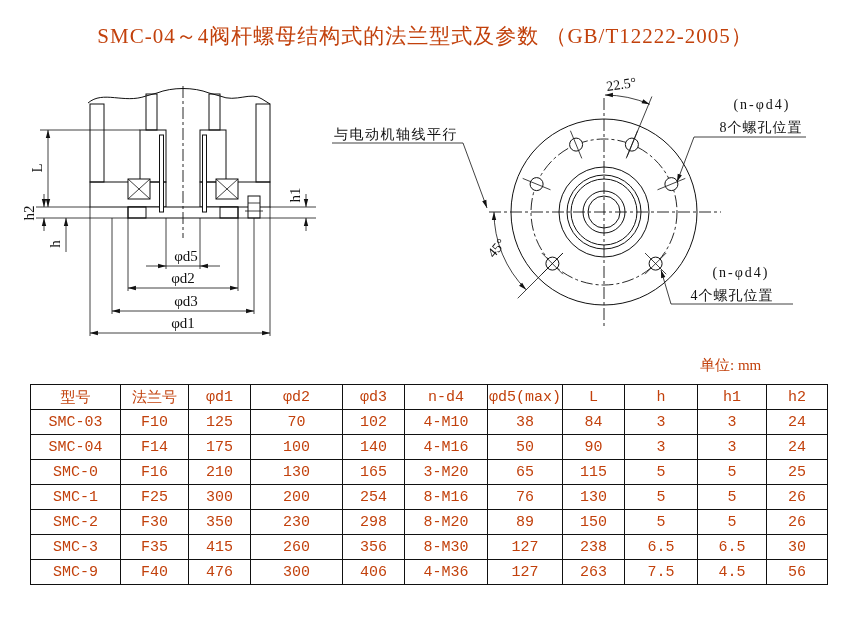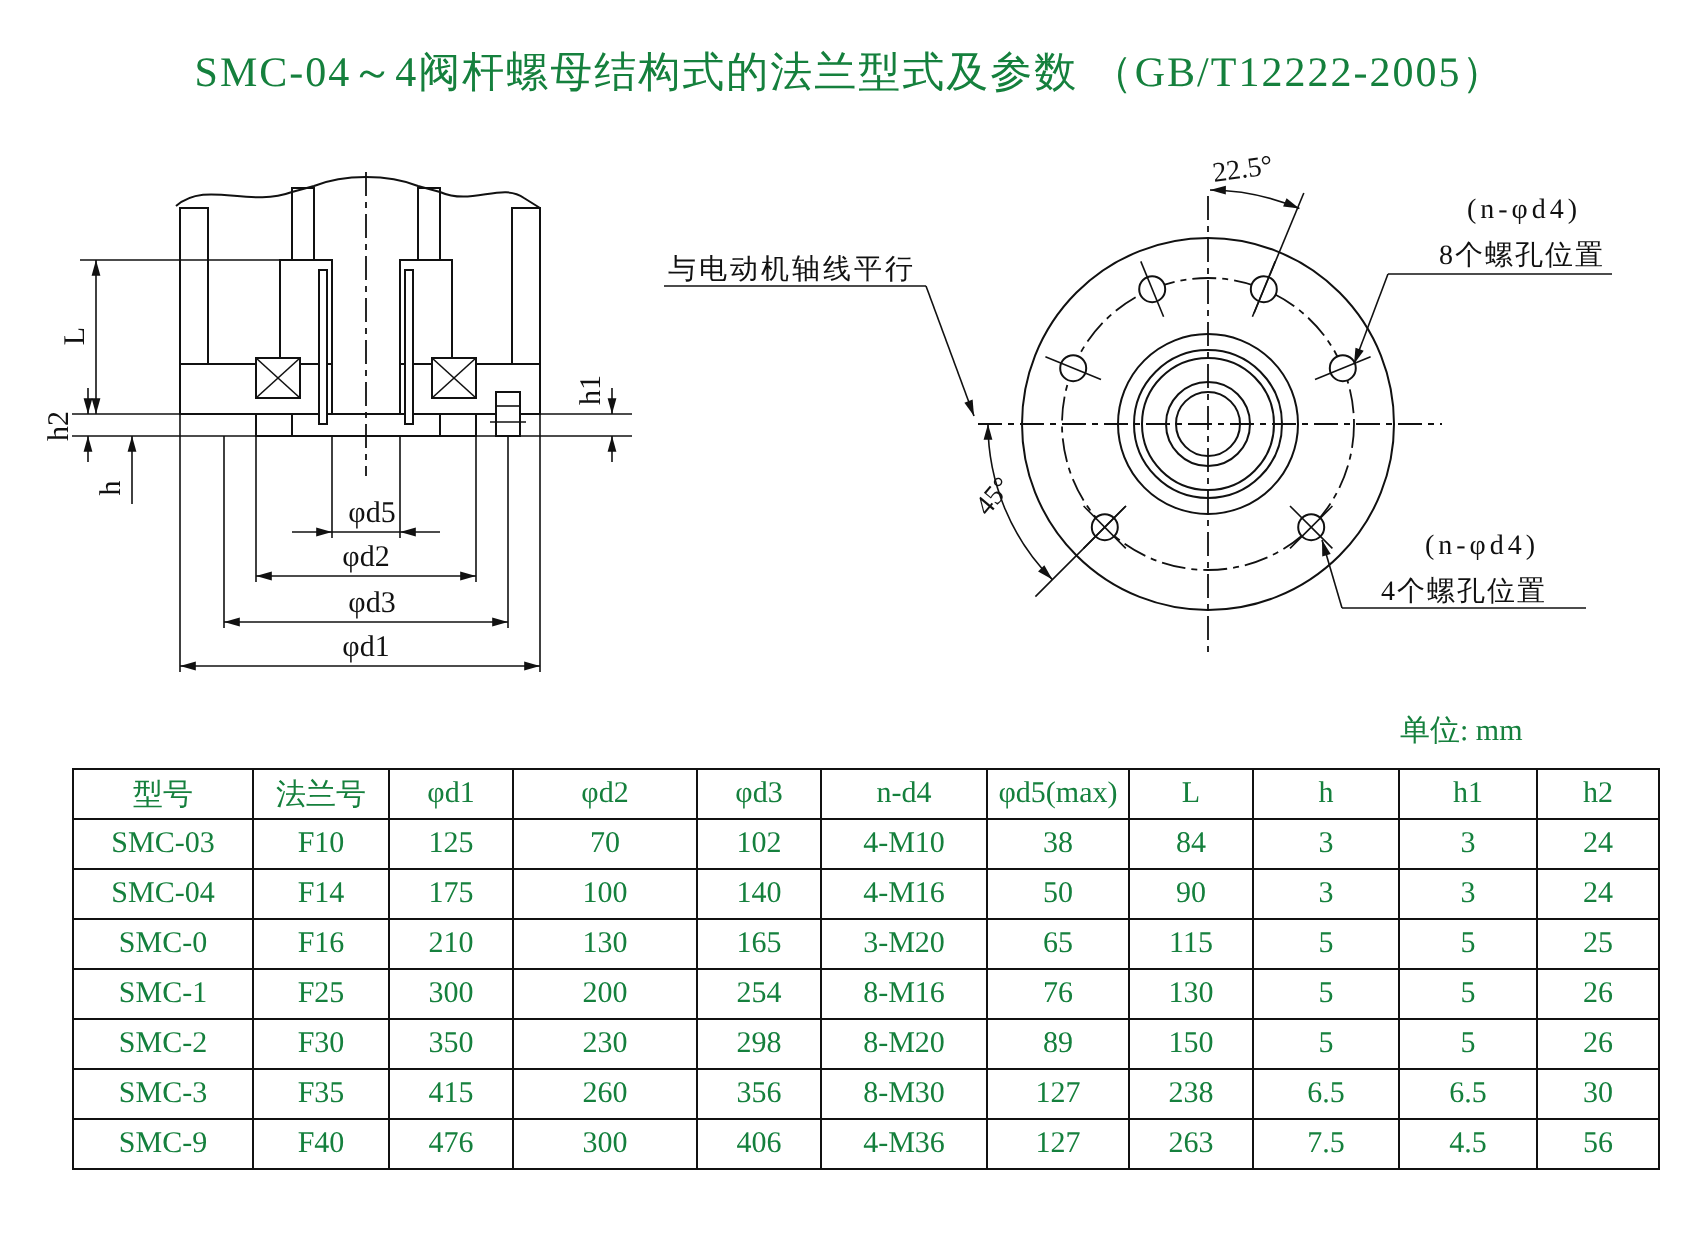--- a/index.html
+++ b/index.html
@@ -1,22 +1,22 @@
 <!DOCTYPE html>
 <html><head>
 <meta charset="utf-8">
 <style>
   html,body{margin:0;padding:0;background:#fff;}
   .page{position:relative;width:850px;height:623px;background:#ffffff;overflow:hidden;
-        font-family:"Liberation Serif","DejaVu Serif",serif;color:#15803d;}
+        font-family:"Liberation Serif","DejaVu Serif",serif;color:#c2410c;}
   .title{position:absolute;top:22px;left:0;width:100%;text-align:center;
          font-size:21px;letter-spacing:1px;white-space:nowrap;}
   .units{position:absolute;top:356px;left:700px;width:118px;text-align:left;font-size:15px;}
-  table.spec{position:absolute;left:36px;top:384px;border-collapse:collapse;table-layout:fixed;
-             background:#fff;}
+  table.spec{position:absolute;left:30px;top:384px;border-collapse:collapse;table-layout:fixed;
+             background:#fff;font-family:Liberation Mono, monospace;}
   table.spec th,table.spec td{border:1px solid #111;text-align:center;vertical-align:middle;
              font-size:15px;font-weight:normal;height:24px;padding:0 1px;white-space:nowrap;overflow:hidden;}
   svg{position:absolute;left:0;top:0;}
   .ln{stroke:#111;stroke-width:1;fill:none;}
   .thin{stroke:#111;stroke-width:0.8;fill:none;}
   .cl{stroke:#111;stroke-width:0.9;fill:none;stroke-dasharray:12 3 3 3;}
   .wh{fill:#fff;stroke:#111;stroke-width:1;}
   .dtx{font-family:"Liberation Serif","DejaVu Serif",serif;font-size:15px;fill:#111;}
   .atx{font-family:"Liberation Serif","DejaVu Serif",serif;font-size:14px;fill:#111;}
 </style>

